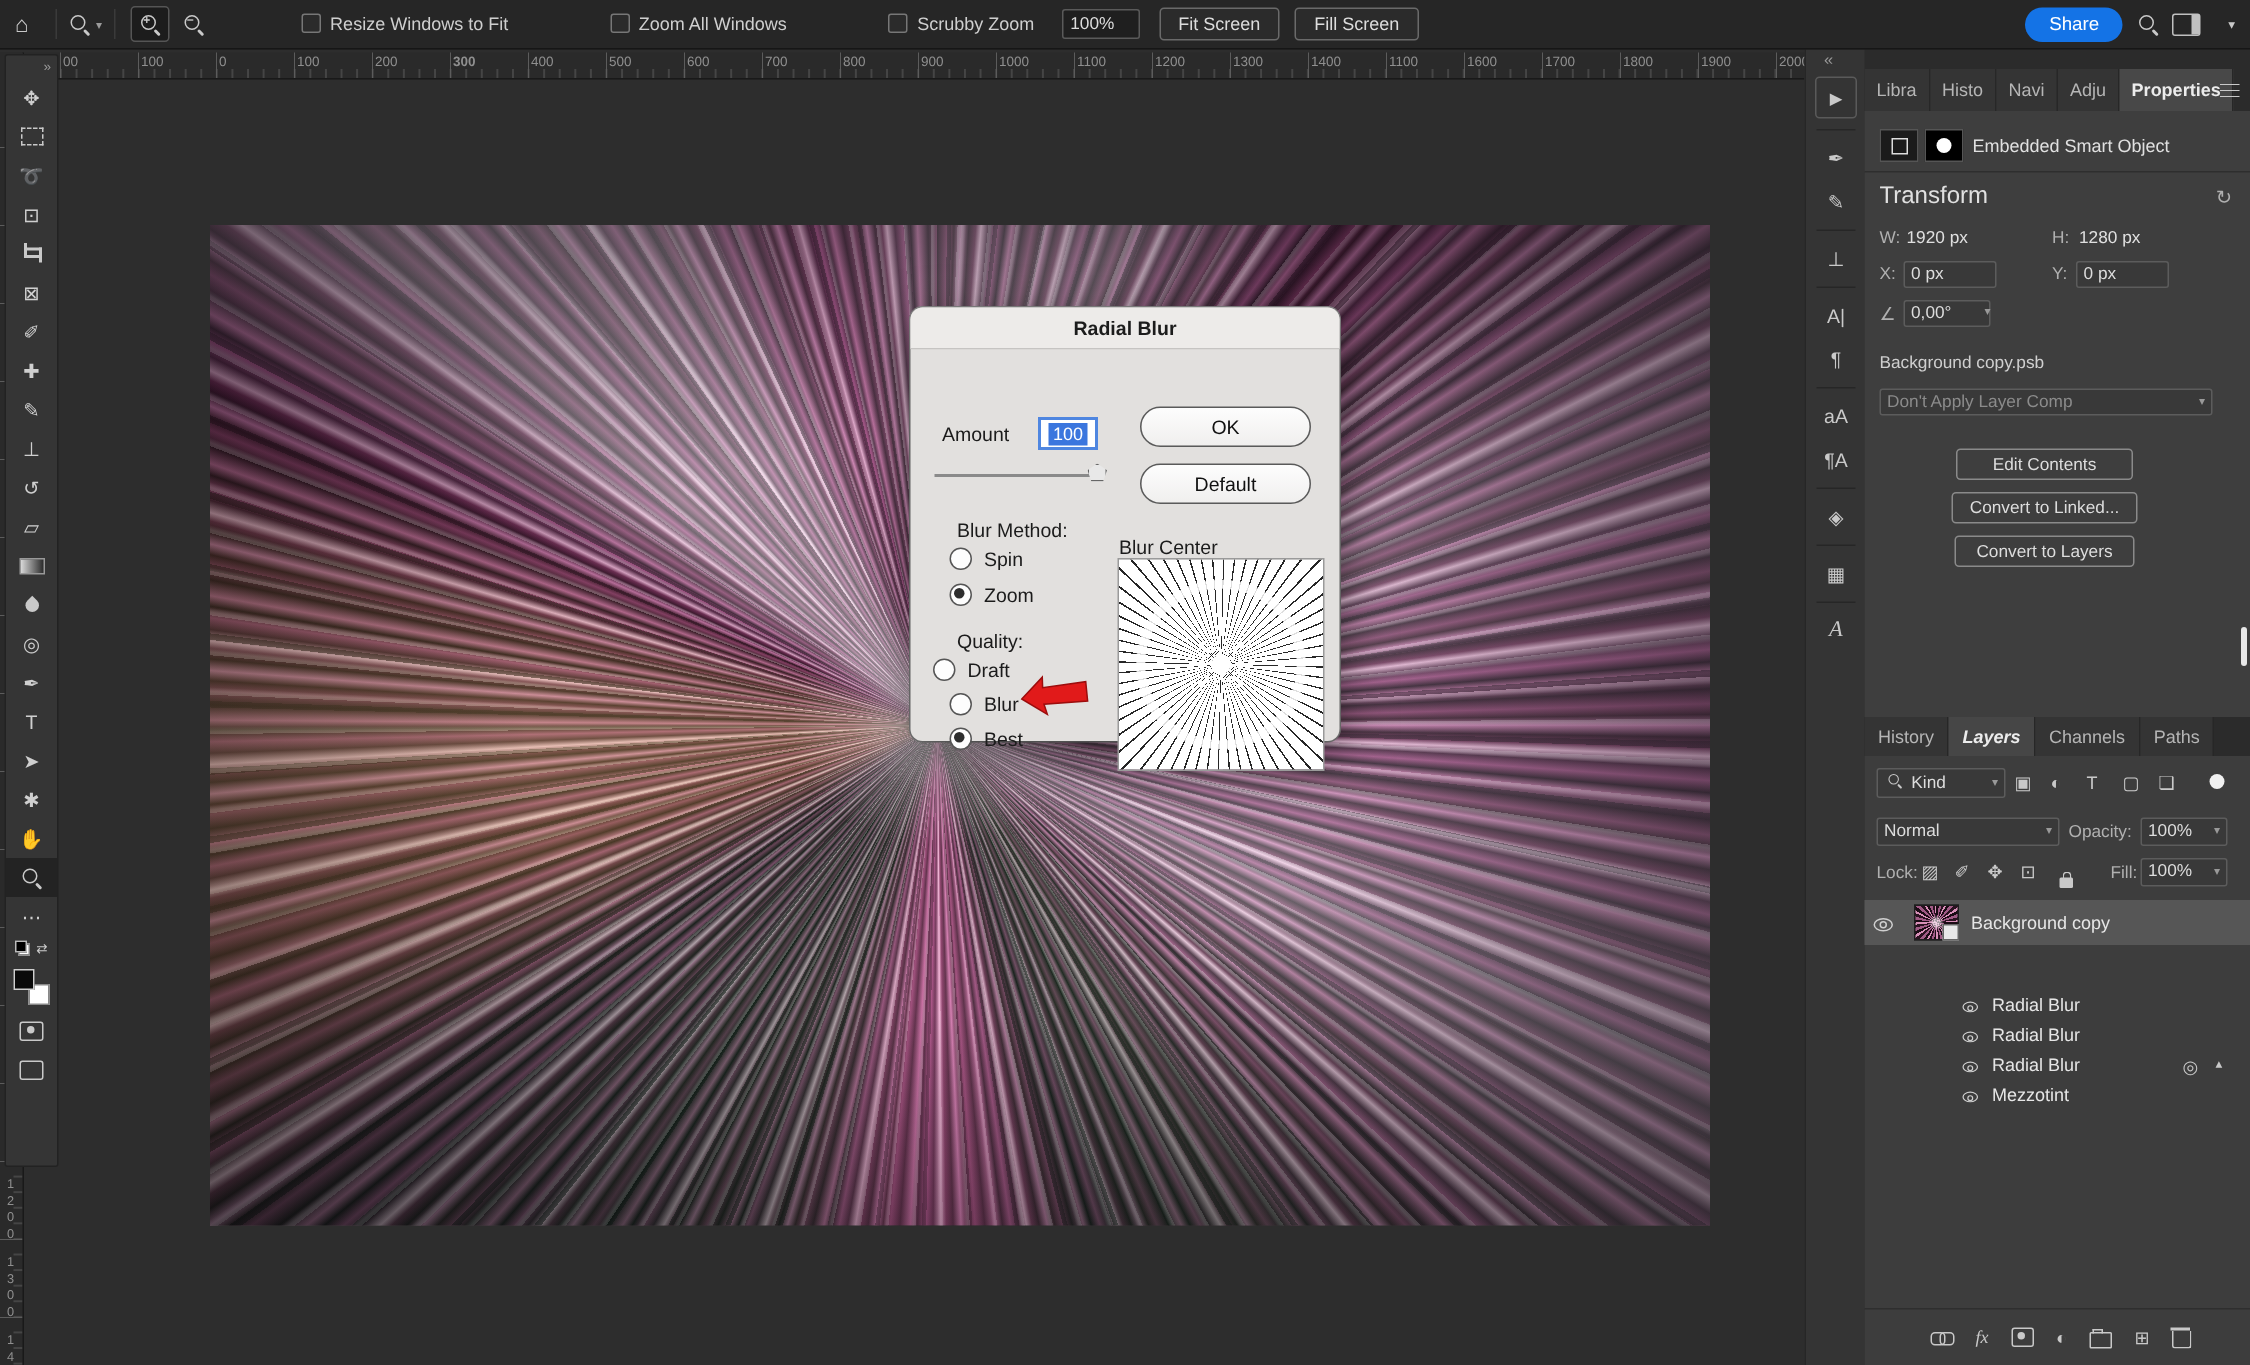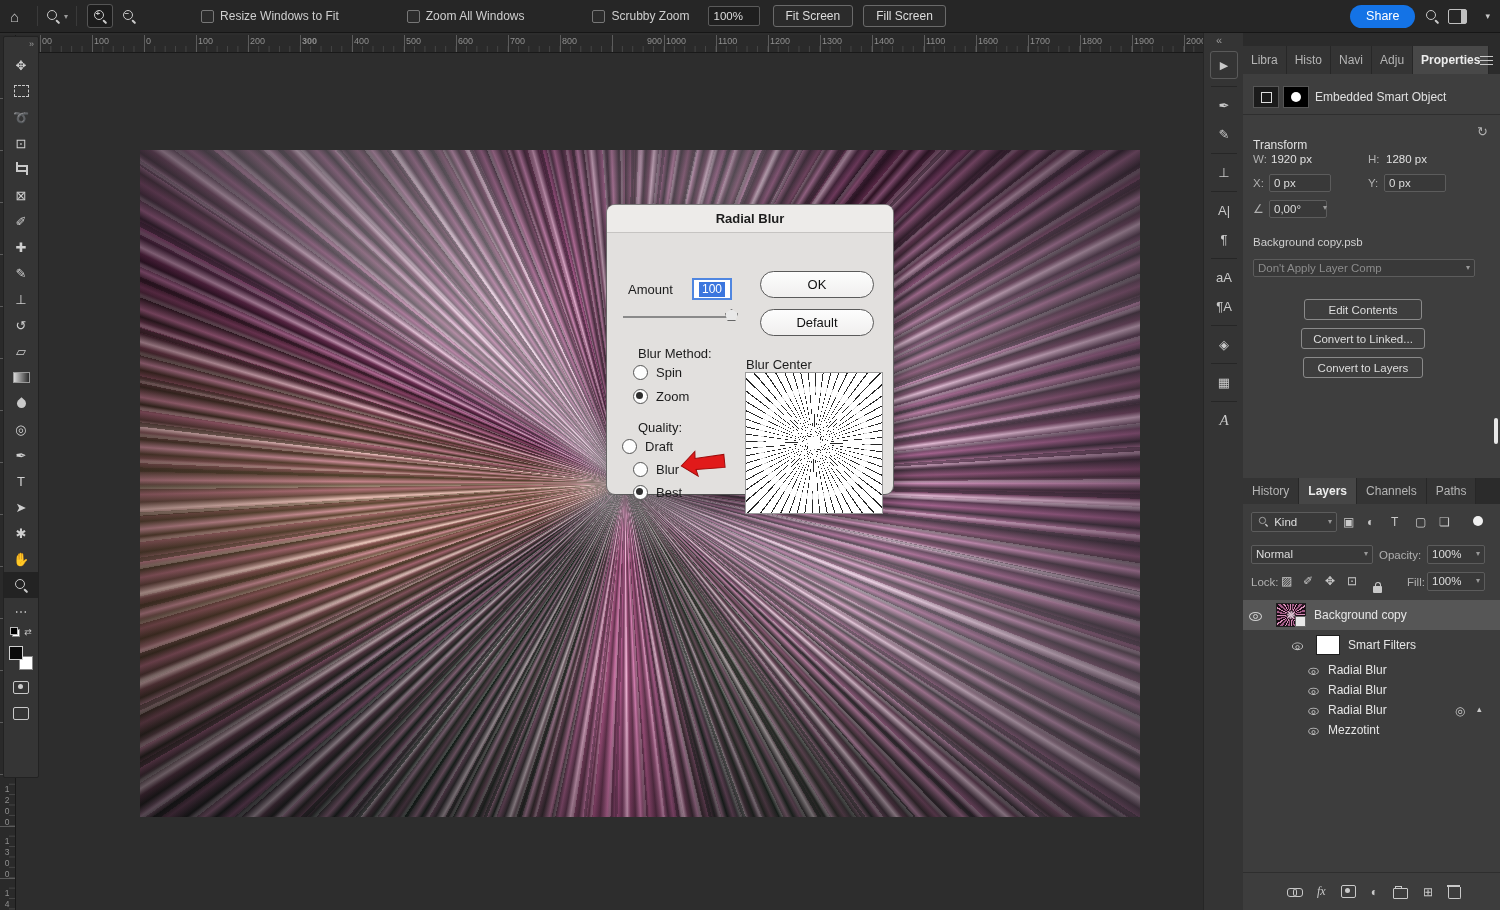--- a/index.html
+++ b/index.html
@@ -11,21 +11,21 @@
           border-bottom:1px solid #161616;display:flex;align-items:center;z-index:40;}
   .tb-sep{width:1px;height:20px;background:#3a3a3a;margin:0 8px;flex:0 0 auto;}
   .tb-icon{color:#c9c9c9;font-size:15px;margin:0 10px;flex:0 0 auto;}
   .tb-tool{display:flex;align-items:center;gap:3px;flex:0 0 auto;}
   .mini-caret{color:#9a9a9a;font-size:8px;}
   .tb-btnicon{width:24px;height:22px;display:flex;align-items:center;justify-content:center;
           border-radius:3px;margin:0 2px;flex:0 0 auto;}
   .tb-btnicon.active{background:#1c1c1c;border:1px solid #555;}
   .magwrap{position:relative;width:15px;height:15px;}
   .magplus{position:absolute;left:3px;top:0px;font-size:8px;color:#c9c9c9;font-weight:bold;}
-  .tb-check{display:flex;align-items:flex-end;gap:6px;margin:16px 10px;flex:0 0 auto;cursor:default;padding-left:48px;}
+  .tb-check{display:flex;align-items:flex-start;gap:6px;margin:16px 10px;flex:0 0 auto;cursor:default;padding-left:48px;}
   .cb{width:11px;height:11px;border:1px solid #777;background:#2b2b2b;border-radius:2px;flex:0 0 auto;}
   .cb-label{font-size:12px;color:#cfcfcf;white-space:nowrap;}
   .tb-input{min-width:40px;height:18px;border:1px solid #5a5a5a;background:#1f1f1f;color:#ddd;
             font-size:11.5px;line-height:18px;padding:0 5px;margin:0 8px;border-radius:2px;}
   .tb-btn{height:22px;border:1px solid #6a6a6a;background:#2b2b2b;color:#ddd;font-size:12px;
           border-radius:3px;padding:0 12px;margin:0 5px;font-family:inherit;}
   .share{height:23px;border:none;background:#1473e6;color:#fff;font-size:12.5px;border-radius:12px;
          padding:0 16px;margin:0 10px;font-family:inherit;}
   .ws-icon{position:relative;width:17px;height:13px;border:1px solid #c0c0c0;border-radius:2px;margin:0 8px;}
   .ws-icon::after{content:'';position:absolute;right:0;top:0;width:5px;height:100%;background:#c0c0c0;}
@@ -152,21 +152,21 @@
   .pthumb1{position:absolute;left:10px;top:12px;width:24px;height:20px;background:#1b1b1b;border:1px solid #555;}
   .pthumb1::after{content:'';position:absolute;left:7px;top:5px;width:9px;height:9px;border:1.5px solid #ddd;}
   .pthumb2{position:absolute;left:40px;top:12px;width:24px;height:20px;background:#000;border:1px solid #555;}
   .pthumb2::after{content:'';position:absolute;left:7px;top:5px;width:10px;height:10px;border-radius:50%;background:#fff;}
   .pdivider{position:absolute;left:0;width:257px;height:1px;background:#2e2e2e;}
   .pbtn{position:absolute;height:21px;border:1px solid #8a8a8a;border-radius:3px;background:#3e3e3e;
         color:#ddd;font-size:11.5px;font-family:inherit;}
   .dtabs{position:absolute;left:0;top:446px;width:257px;height:26px;background:#2b2b2b;display:flex;}
   .dtab{height:26px;line-height:26px;padding:0 9px;font-size:12px;color:#b5b5b5;background:#343434;
         border-right:1px solid #272727;}
-  .dtab.active{background:#464646;color:#ececec;font-weight:bold;}
+  .dtab.active{background:#464646;color:#ececec;font-weight:bold;font-style:italic;}
   .layersp{position:absolute;left:0;top:472px;width:257px;height:406px;background:#3d3d3d;}
   .fic{position:absolute;color:#c9c9c9;font-size:12px;}
   .lrow{position:absolute;left:0;width:257px;display:flex;align-items:center;}
   .lrow.sel{background:#565656;}
   .lname{font-size:12px;color:#e6e6e6;white-space:nowrap;}
   .eye{position:relative;display:inline-block;width:13px;height:13px;}
   .eye::before{content:'';position:absolute;left:0;top:3px;width:11px;height:7px;border:1px solid #d0d0d0;border-radius:50%;}
   .eye::after{content:'';position:absolute;left:3.5px;top:5.5px;width:3px;height:3px;border:1px solid #d0d0d0;border-radius:50%;}
   .thumb{position:relative;width:28px;height:22px;border:1px solid #1e1e1e;background:#222;}
   .mini-art{position:absolute;inset:0;background:
@@ -242,21 +242,21 @@
       <span class="hlab" style="left: 79px;">100</span>
       <span class="hlab" style="left: 131px;">0</span>
       <span class="hlab" style="left: 183px;">100</span>
       <span class="hlab" style="left: 235px;">200</span>
       <span class="hlab" style="left: 287px; font-weight: bold;">300</span>
       <span class="hlab" style="left: 339px;">400</span>
       <span class="hlab" style="left: 391px;">500</span>
       <span class="hlab" style="left: 443px;">600</span>
       <span class="hlab" style="left: 495px;">700</span>
       <span class="hlab" style="left: 547px;">800</span>
-      <span class="hlab" style="left: 599px; margin-left: 33px;">900</span>
+      <span class="hlab" style="left: 599px;">900</span>
       <span class="hlab" style="left: 651px;">1000</span>
       <span class="hlab" style="left: 703px;">1100</span>
       <span class="hlab" style="left: 755px;">1200</span>
       <span class="hlab" style="left: 807px;">1300</span>
       <span class="hlab" style="left: 859px;">1400</span>
       <span class="hlab" style="left: 911px;">1100</span>
       <span class="hlab" style="left: 963px;">1600</span>
       <span class="hlab" style="left: 1015px;">1700</span>
       <span class="hlab" style="left: 1067px;">1800</span>
       <span class="hlab" style="left: 1119px;">1900</span>
@@ -463,21 +463,21 @@
       <div class="ptab">Adju</div>
       <div class="ptab active">Properties</div>
       <span class="i-menu abs" style="right:7px;top:10px"></span>
     </div>
 
     <div class="props">
       <span class="pthumb1"></span>
       <span class="pthumb2"></span>
       <span class="pvalue" style="left:72px;top:16px;font-size:12px">Embedded Smart Object</span>
       <span class="pdivider" style="top:40px"></span>
-      <span class="pvalue" style="left:10px;top:64px;font-size:12px">Transform</span>
+      <span class="pvalue" style="left:10px;top:48px;font-size:16px">Transform</span>
       <span class="pvalue" style="right:12px;top:50px;left:auto;color:#b0b0b0;font-size:13px">↻</span>
       <span class="plabel" style="left:10px;top:79px">W:</span>
       <span class="pvalue" style="left:28px;top:79px">1920 px</span>
       <span class="plabel" style="left:125px;top:79px">H:</span>
       <span class="pvalue" style="left:143px;top:79px">1280 px</span>
       <span class="plabel" style="left:10px;top:103px">X:</span>
       <span class="pbox" style="left:26px;top:100px;width:52px">0 px</span>
       <span class="plabel" style="left:125px;top:103px">Y:</span>
       <span class="pbox" style="left:141px;top:100px;width:52px">0 px</span>
       <span class="plabel" style="left:10px;top:128px;font-size:12px">∠</span>
@@ -537,25 +537,20 @@
       <div class="lrow sel" style="top:96px;height:30px">
         <span class="eye" style="margin-left:6px"></span>
         <span class="thumb" style="margin-left:14px">
           <span class="mini-art"></span>
           <span class="so-badge"></span>
         </span>
         <span class="lname" style="margin-left:8px">Background copy</span>
         <span class="fic" style="left:212px;top:104px">◎</span>
         <span class="fic" style="left:234px;top:104px;font-size:9px">▴</span>
       </div>
-      <div class="lrow" style="top:128px;height:26px">
-        <span class="eye" style="margin-left:48px;transform:scale(.85)"></span>
-        <span class="white-thumb" style="margin-left:12px"></span>
-        <span class="lname" style="margin-left:8px">Smart Filters</span>
-      </div>
       <div class="lrow" style="top:156px;height:20px">
         <span class="eye" style="margin-left:64px;transform:scale(.8)"></span>
         <span class="lname" style="margin-left:8px">Radial Blur</span>
 
       </div>
       <div class="lrow" style="top:176px;height:20px">
         <span class="eye" style="margin-left:64px;transform:scale(.8)"></span>
         <span class="lname" style="margin-left:8px">Radial Blur</span>
 
       </div>

